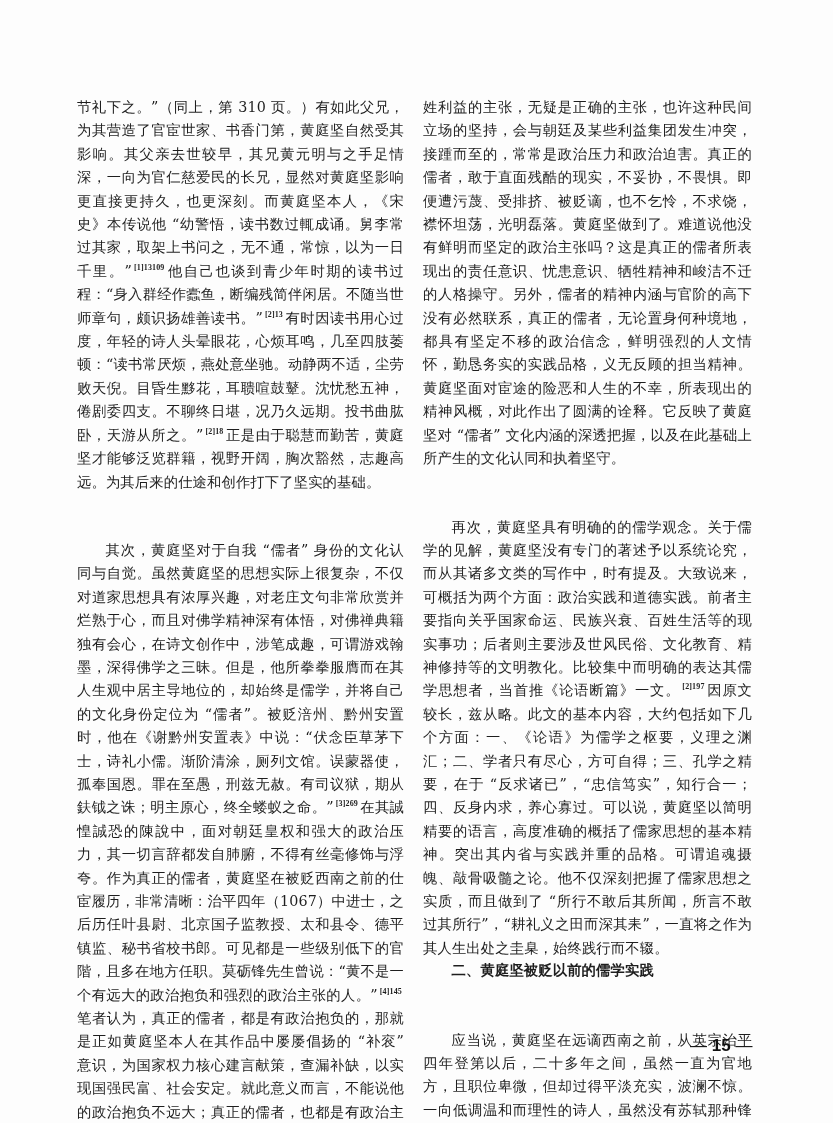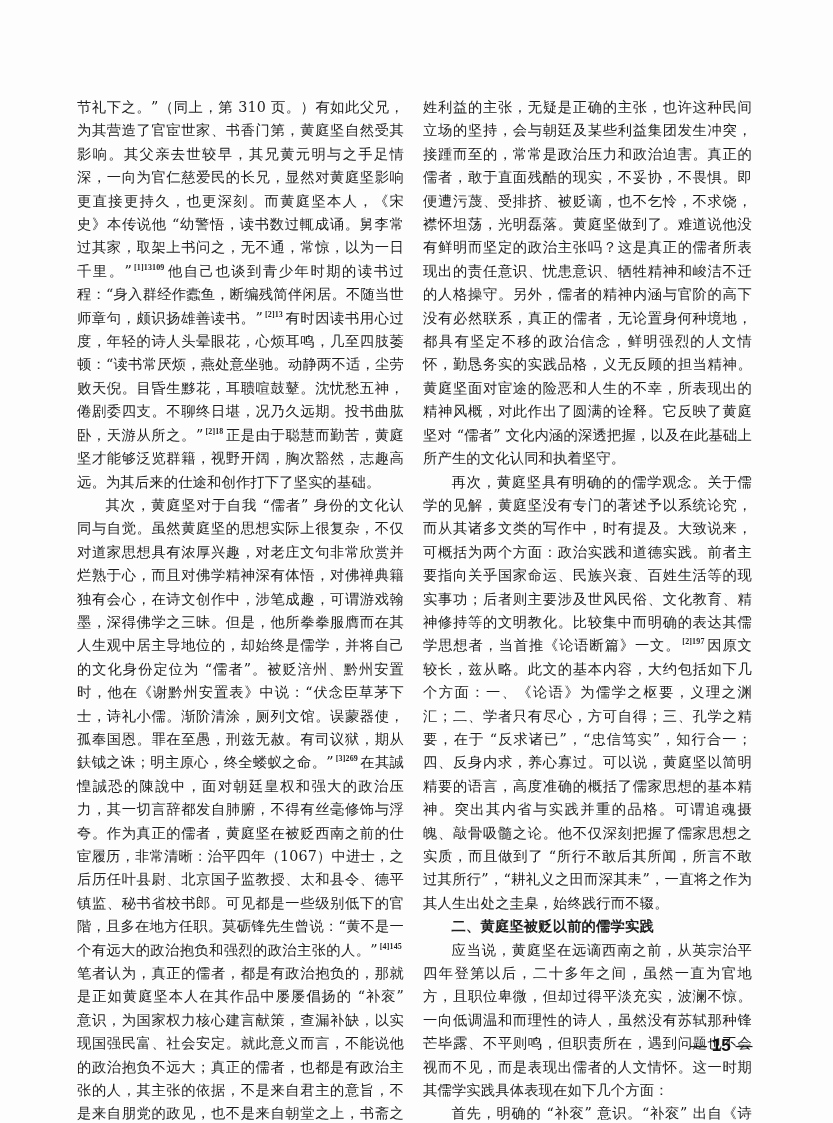--- a/index.html
+++ b/index.html
@@ -16,27 +16,27 @@
     top: 96px;
     width: 327px;
     font-size: 14.3px;
     line-height: 23.4px;
     text-align: justify;
     letter-spacing: 0.15px;
   }
   .col.left { left: 77px; }
   .col.right { left: 423px; width: 329px; }
   .col p { margin: 0; }
-  .col p.indent { text-indent: 2em; }
+  .col p.indent { text-indent: 2em; margin-top: 45px; }
   .col h2 {
     margin: 0;
     font-size: 14.3px;
     line-height: 23.4px;
     font-weight: bold;
-    font-family: Liberation Sans, sans-serif;
+    font-family: Liberation Mono, monospace;
     text-indent: 2em;
   }
   sup {
     font-size: 8px;
     line-height: 0;
     vertical-align: 6px;
     margin: 0 2px;
     font-family: "Liberation Serif", serif;
     font-weight: bold;
   }

